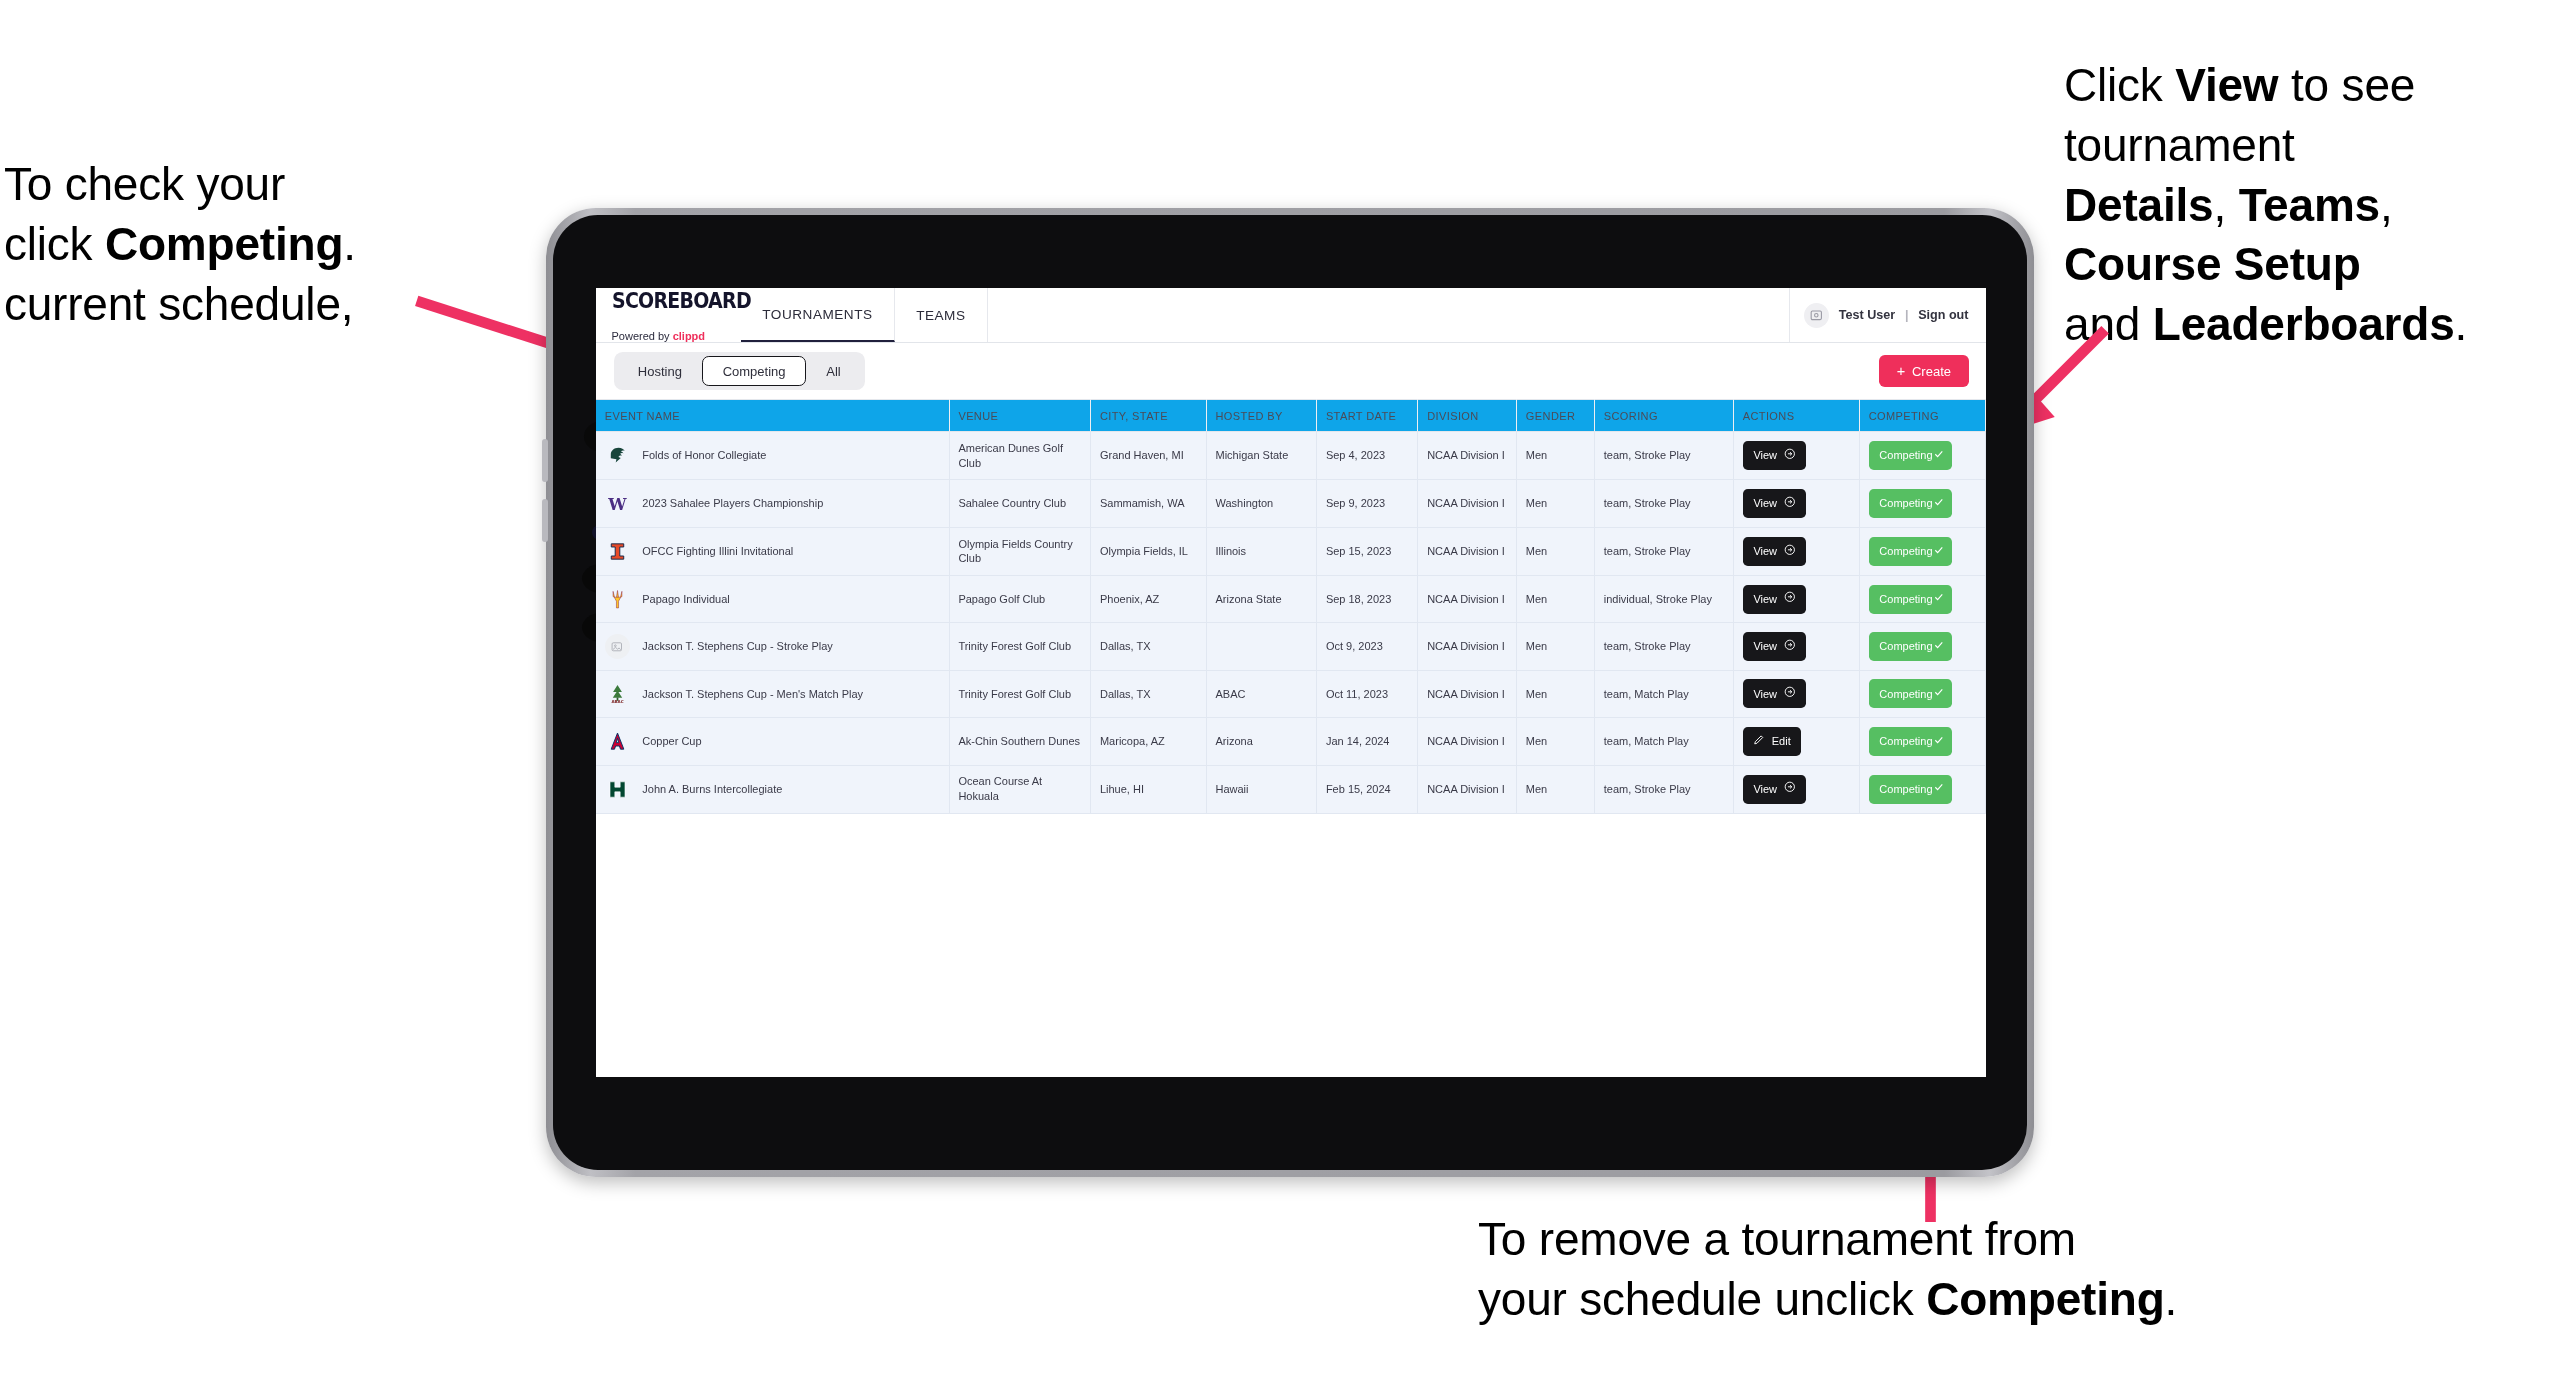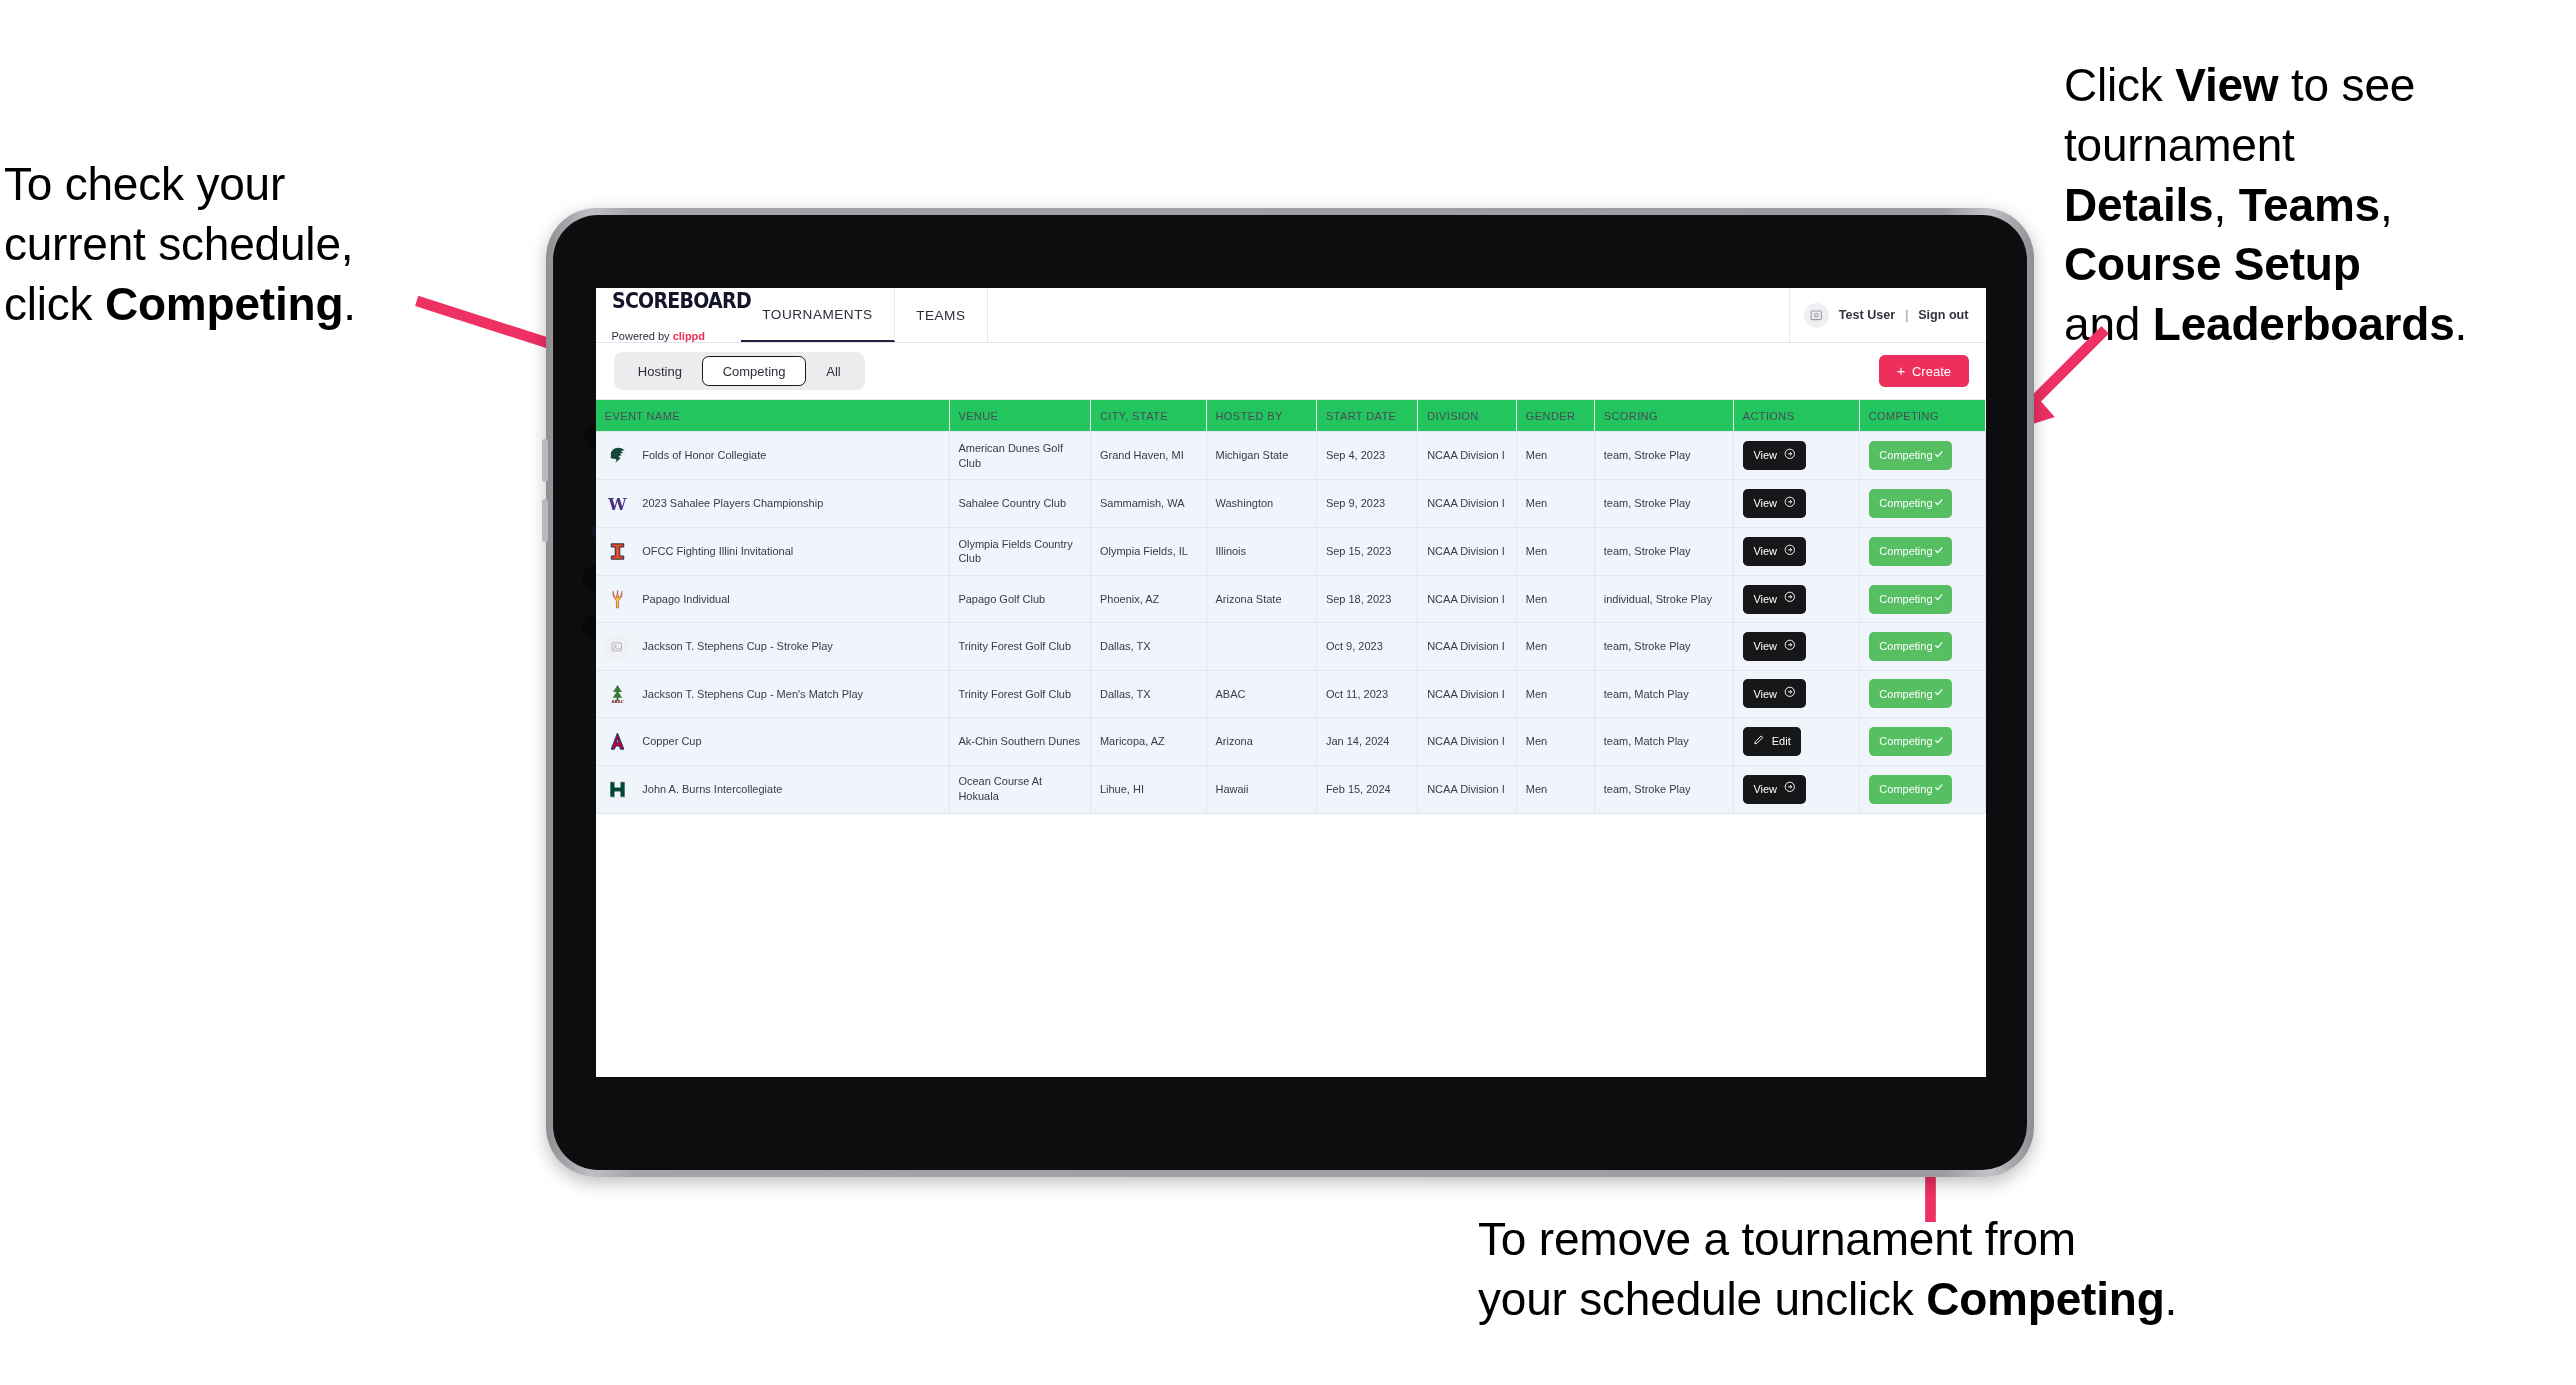--- a/index.html
+++ b/index.html
@@ -94,21 +94,21 @@
   #create-btn{
     margin-left:auto;background:#ef2f5b;color:#fff;border-radius:5.8px;
     font-size:13px;padding:8.7px 17.5px;display:flex;align-items:center;gap:6.8px;
   }
   #create-btn .plus{font-size:14.5px;line-height:1;}
 
   
   #table-wrap{background:#fff;}
   table{border-collapse:collapse;width:100%;table-layout:fixed;}
   thead th{
-    background:#22c55e;border-top:1px solid #e4e7ec;border-bottom:1px solid #e4e7ec;
+    background:#0ea5e9;border-top:1px solid #e4e7ec;border-bottom:1px solid #e4e7ec;
     border-right:1px solid #edeff3;
     font-size:11px;font-weight:400;color:#4b4b57;letter-spacing:0.4px;
     text-align:left;padding:9.7px 8.7px;box-sizing:border-box;
   }
   tbody td{
     background:#f0f4fb;border-bottom:1px solid #e1e7f1;border-right:1px solid #e1e7f1;
     font-size:11px;color:#3a3a48;padding:8.7px;box-sizing:border-box;vertical-align:middle;
     line-height:1.35;
   }
   tbody tr td:first-child{border-left:none;}
@@ -138,22 +138,22 @@
     padding:6.8px 10.7px;display:flex;align-items:center;justify-content:space-between;
     width:83px;box-sizing:border-box;
   }
   .ico-arrow,.ico-pencil,.ico-check{display:inline-block;vertical-align:middle;}
 </style>
 </head>
 <body>
 
 <div class="anno" id="anno-left">
   <div>To check your</div>
+  <div><span>click </span><b>Competing</b><span>.</span></div>
   <div>current schedule,</div>
-  <div><span>click </span><b>Competing</b><span>.</span></div>
 </div>
 
 <div class="anno" id="anno-right">
   <div><span>Click </span><b>View</b><span> to see</span></div>
   <div>tournament</div>
   <div><b>Details</b><span>, </span><b>Teams</b><span>,</span></div>
   <div><b>Course Setup</b></div>
   <div><span>and </span><b>Leaderboards</b><span>.</span></div>
 </div>
 

